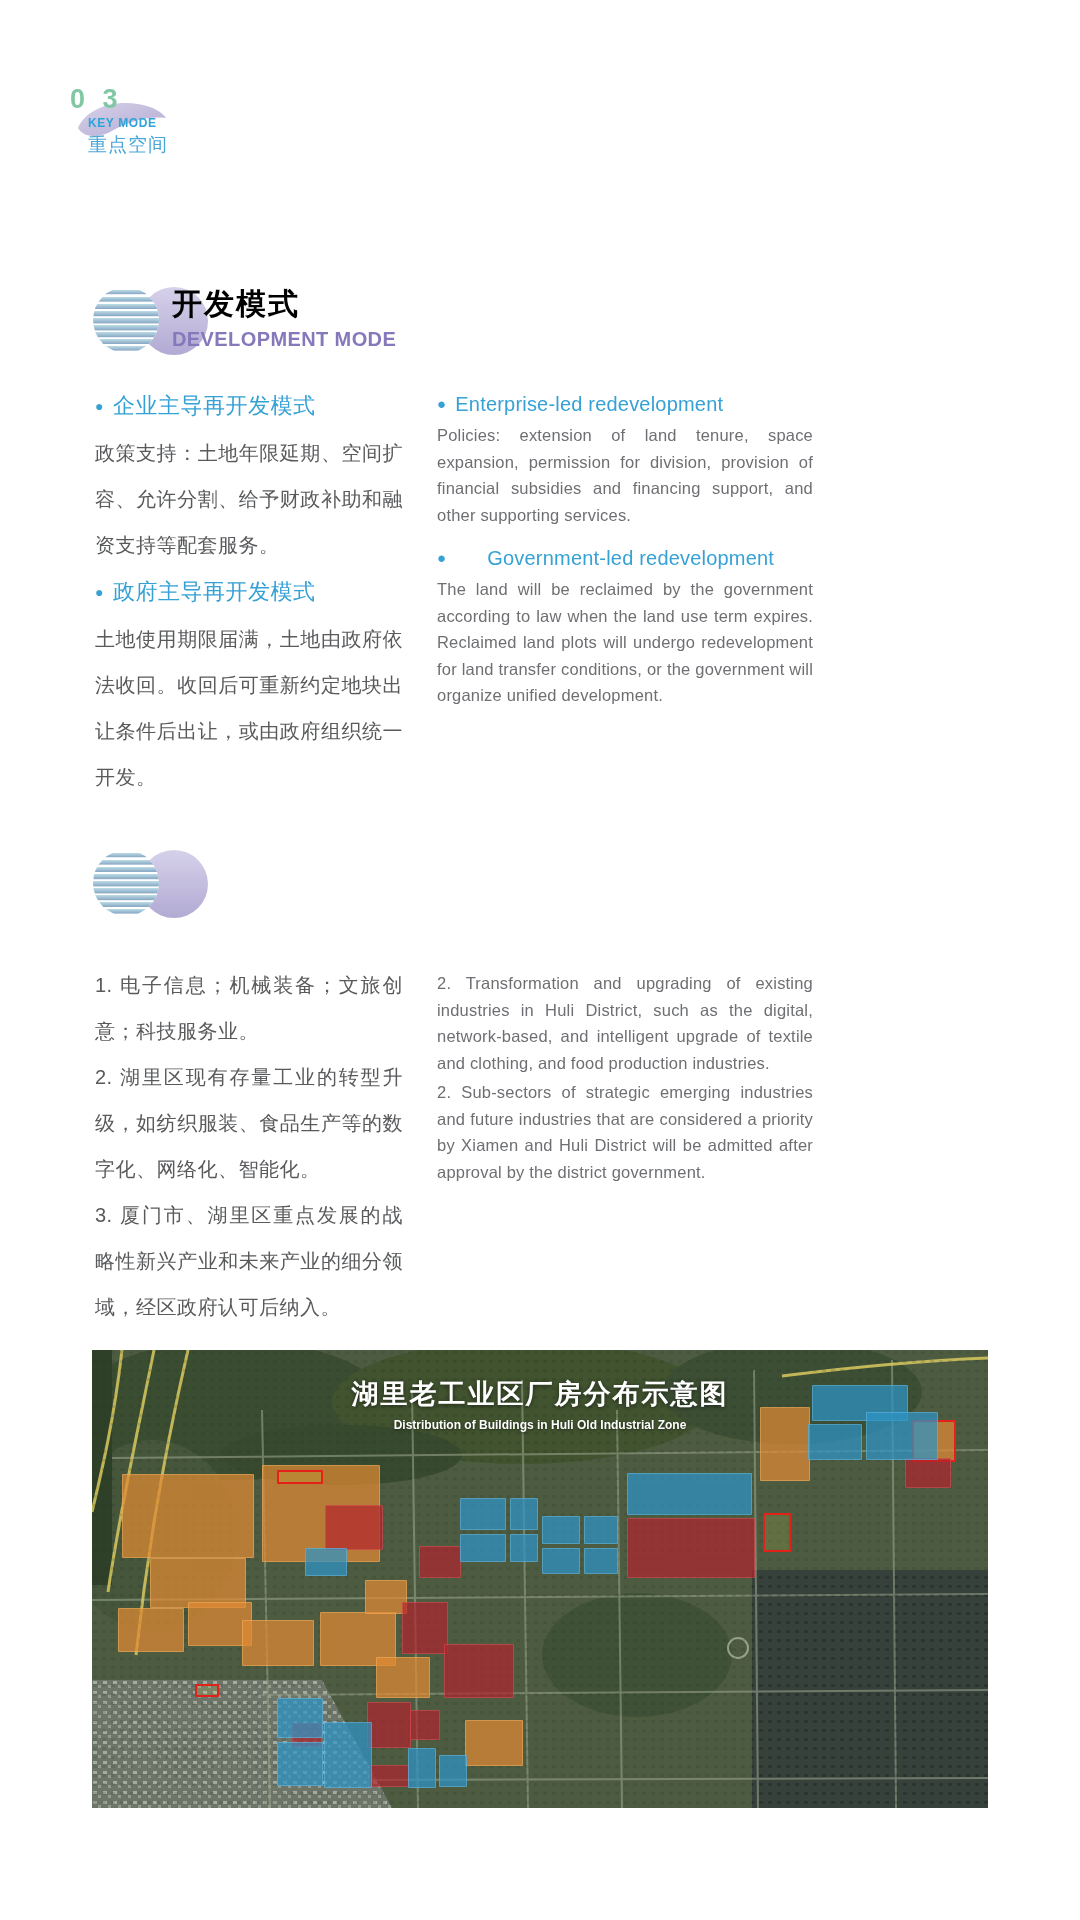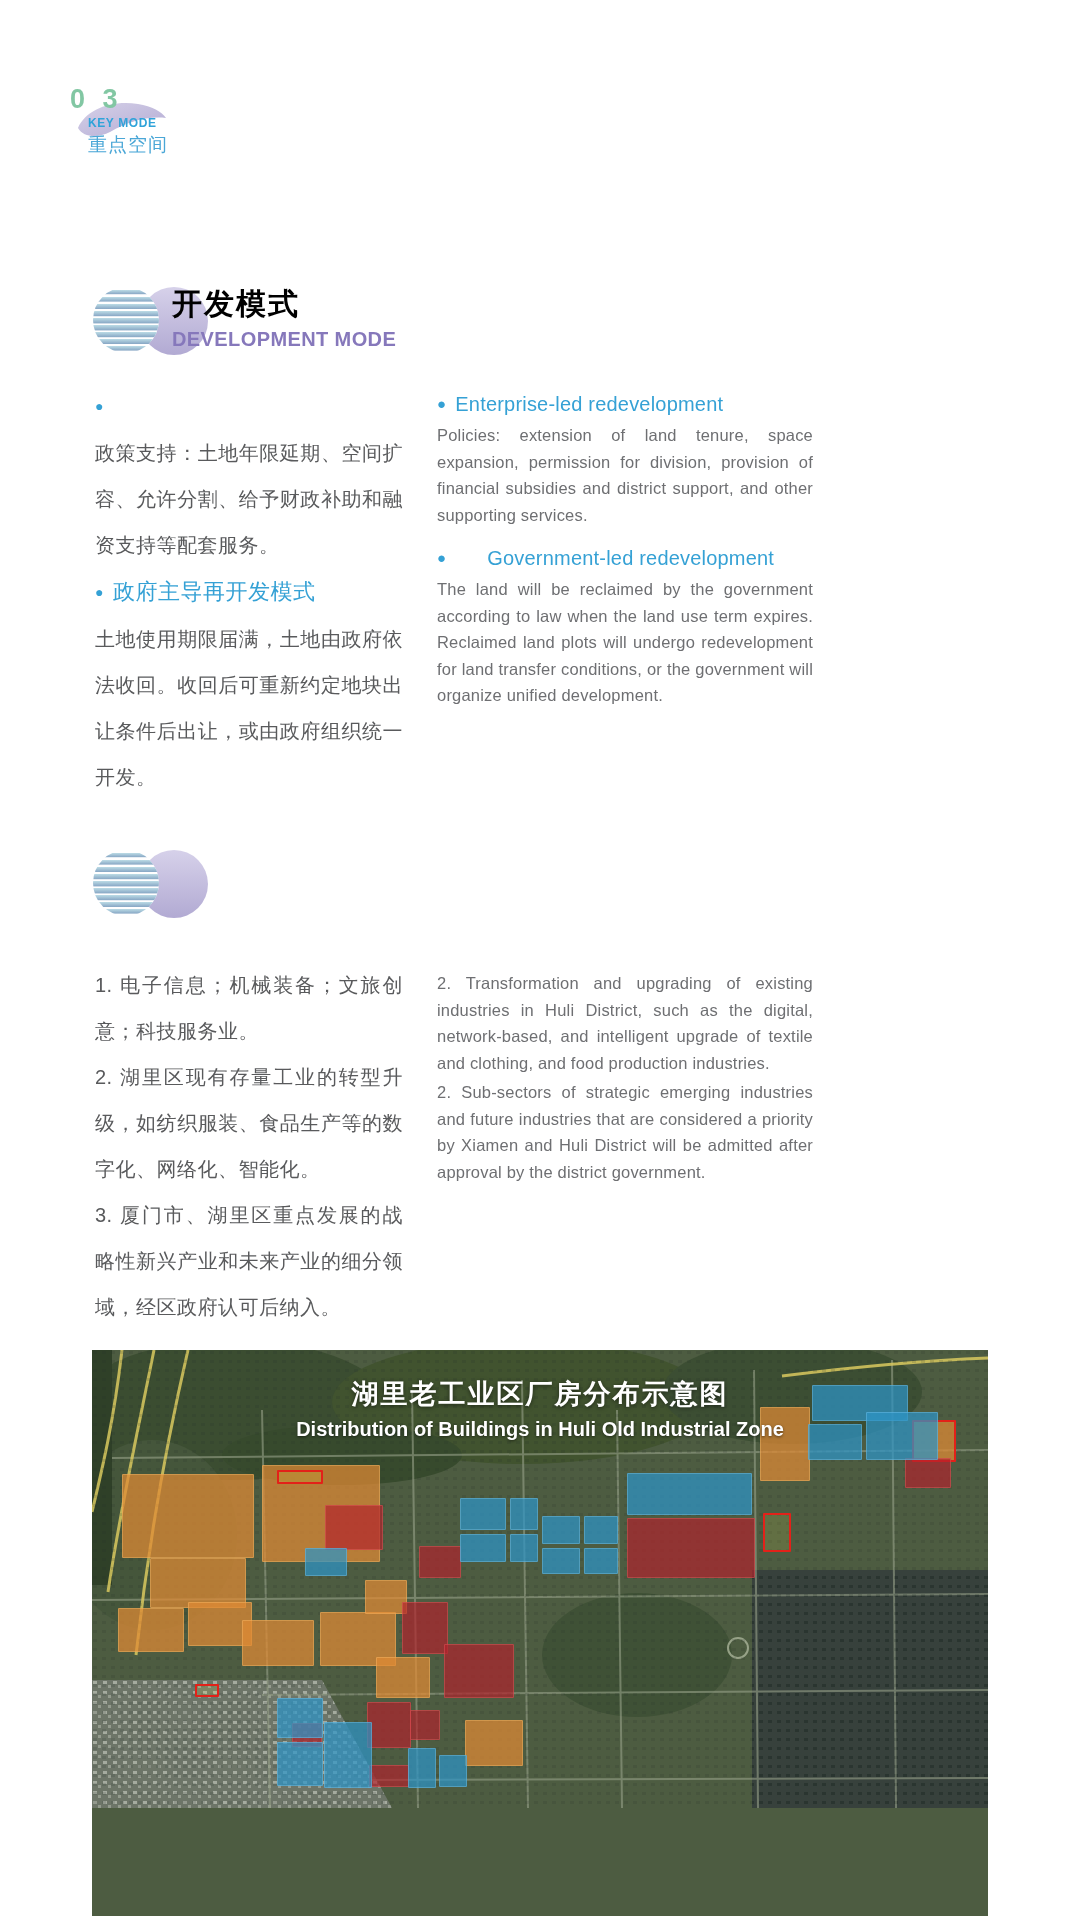--- a/index.html
+++ b/index.html
@@ -27,25 +27,25 @@
   .col-en { left:437px; width:376px; font-size:16.5px; line-height:26.5px; color:#6e6f72; text-align:justify; letter-spacing:0.2px; }
   .blk-head { display:flex; align-items:center; color:#35a1d5; }
   .col-cn .blk-head { font-size:22px; line-height:46px; }
   .col-en .blk-head { font-size:20px; line-height:30px; margin-bottom:2px; }
   .dot::before { content:"●"; font-size:14px; margin-right:9px; position:relative; top:-1px; }
   .col-en .blk-head .dot::before { font-size:15px; }
   .col-en p { margin-bottom:3px; }
   .col-cn .num-p, .col-en .num-p { margin:0; }
 
   
-  .map { position:absolute; left:92px; top:1350px; width:896px; height:566px; overflow:hidden; background:#4d5c41; }
+  .map { position:absolute; left:92px; top:1350px; width:896px; height:458px; overflow:hidden; background:#4d5c41; }
   .map svg.base { position:absolute; left:0; top:0; width:896px; height:458px; }
   .map-titles { position:absolute; left:0; top:26px; width:100%; text-align:center; z-index:6; color:#ffffff; pointer-events:none; }
   .map-title-cn { font-size:27px; font-weight:bold; letter-spacing:2px; text-shadow:0 1px 4px rgba(0,0,0,0.55); }
-  .map-title-en { font-size:20px; font-weight:bold; margin-top:6px; text-shadow:0 1px 3px rgba(0,0,0,0.55); }
+  .map-title-en { font-size:12px; font-weight:bold; margin-top:6px; text-shadow:0 1px 3px rgba(0,0,0,0.55); }
   .zones { position:absolute; left:0; top:0; width:896px; height:458px; z-index:4; }
   .zone { position:absolute; border-radius:1px; }
   .zone.orange { background:rgba(224,138,52,0.72); border:1px solid rgba(255,200,120,0.35); }
   .zone.red    { background:rgba(178,34,44,0.68);  border:1px solid rgba(255,120,120,0.3); }
   .zone.blue   { background:rgba(46,148,198,0.72); border:1px solid rgba(150,220,255,0.3); }
   .zone.frame  { background:rgba(255,255,80,0.12); border:2px solid #e32119; }
   .zone.hl     { border:2px solid #e32119; }
 </style>
 </head>
 <body>
@@ -98,35 +98,36 @@
     </svg>
     <div class="titles">
       <div class="sec-title-cn">开发模式</div>
       <div class="sec-title-en">DEVELOPMENT MODE</div>
     </div>
   </div>
 
   <div class="col col-cn" style="top:382px;">
     <div class="blk-head">
         <span class="dot"></span>
+        <span>企业主导再开发模式</span>
       </div>
     <p class="num-p">政策支持：土地年限延期、空间扩容、允许分割、给予财政补助和融资支持等配套服务。</p>
     <div class="blk-head">
         <span class="dot"></span>
         <span>政府主导再开发模式</span>
       </div>
     <p class="num-p">土地使用期限届满，土地由政府依法收回。收回后可重新约定地块出让条件后出让，或由政府组织统一开发。</p>
   </div>
 
   <div class="col col-en" style="top:388px;">
     <div class="blk-head">
         <span class="dot"></span>
         <span>Enterprise-led redevelopment</span>
       </div>
-    <p>Policies: extension of land tenure, space expansion, permission for division, provision of financial subsidies and district support, and other supporting services.</p>
+    <p>Policies: extension of land tenure, space expansion, permission for division, provision of financial subsidies and financing support, and other supporting services.</p>
     <div class="blk-head" style="margin-top:14px;gap:32px;">
         <span class="dot"></span>
         <span>Government-led redevelopment</span>
       </div>
     <p>The land will be reclaimed by the government according to law when the land use term expires. Reclaimed land plots will undergo redevelopment for land transfer conditions, or the government will organize unified development.</p>
   </div>
 
   <div class="sec-header" style="top:845px;">
     <svg class="icon-wrap" width="140" height="76" viewBox="0 0 140 76">
       <circle cx="82" cy="39" r="34" fill="url(#pg1)" opacity="0.85"></circle>

